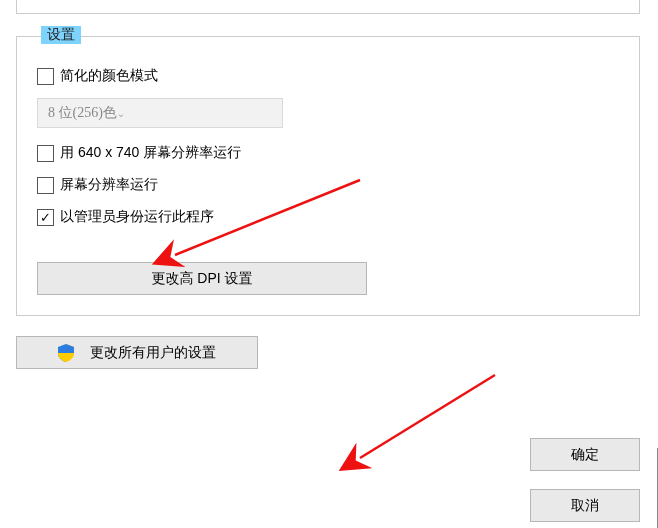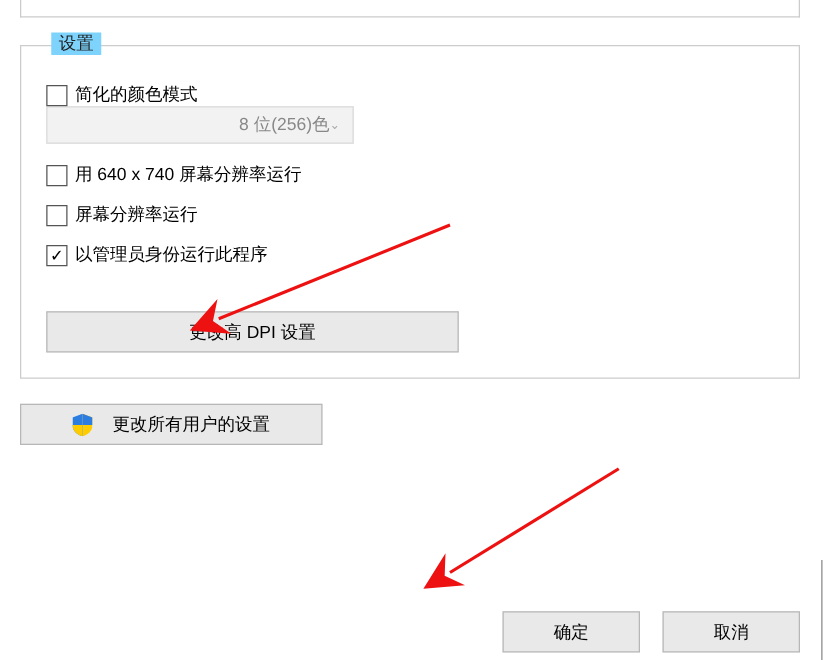--- a/index.html
+++ b/index.html
@@ -58,33 +58,34 @@
     }
     .checkbox.checked::after {
       content: "✓";
       font-size: 13px;
       line-height: 1;
       color: #000;
     }
     .checkbox-label {
       color: #000;
     }
-    .checkbox-row.first { margin-top: 6px; margin-bottom: 0; }
+    .checkbox-row.first { margin-top: 6px; margin-bottom: 13px; }
     .dropdown {
       width: 246px;
       height: 30px;
       background: #f2f2f2;
       border: 1px solid #d9d9d9;
       display: flex;
       align-items: center;
-      justify-content: flex-end;
+      justify-content: flex-start;
       padding: 0 10px;
       color: #888;
       margin-bottom: 16px;
       cursor: default;
+      font-family: Liberation Serif, serif;
     }
     .dropdown .chev {
       font-size: 10px;
       color: #aaa;
     }
     .btn {
       background: #e9e9e9;
       border: 1px solid #b7b7b7;
       display: inline-flex;
       align-items: center;
@@ -109,20 +110,21 @@
       width: 16px;
       height: 18px;
       display: inline-block;
     }
     .footer {
       position: absolute;
       right: 0;
       bottom: 6px;
       display: flex;
       gap: 18px;
+      flex-direction: column;
     }
     .btn.action {
       width: 110px;
       height: 33px;
     }
     .vline {
       position: absolute;
       right: 0;
       top: 448px;
       bottom: 0;

